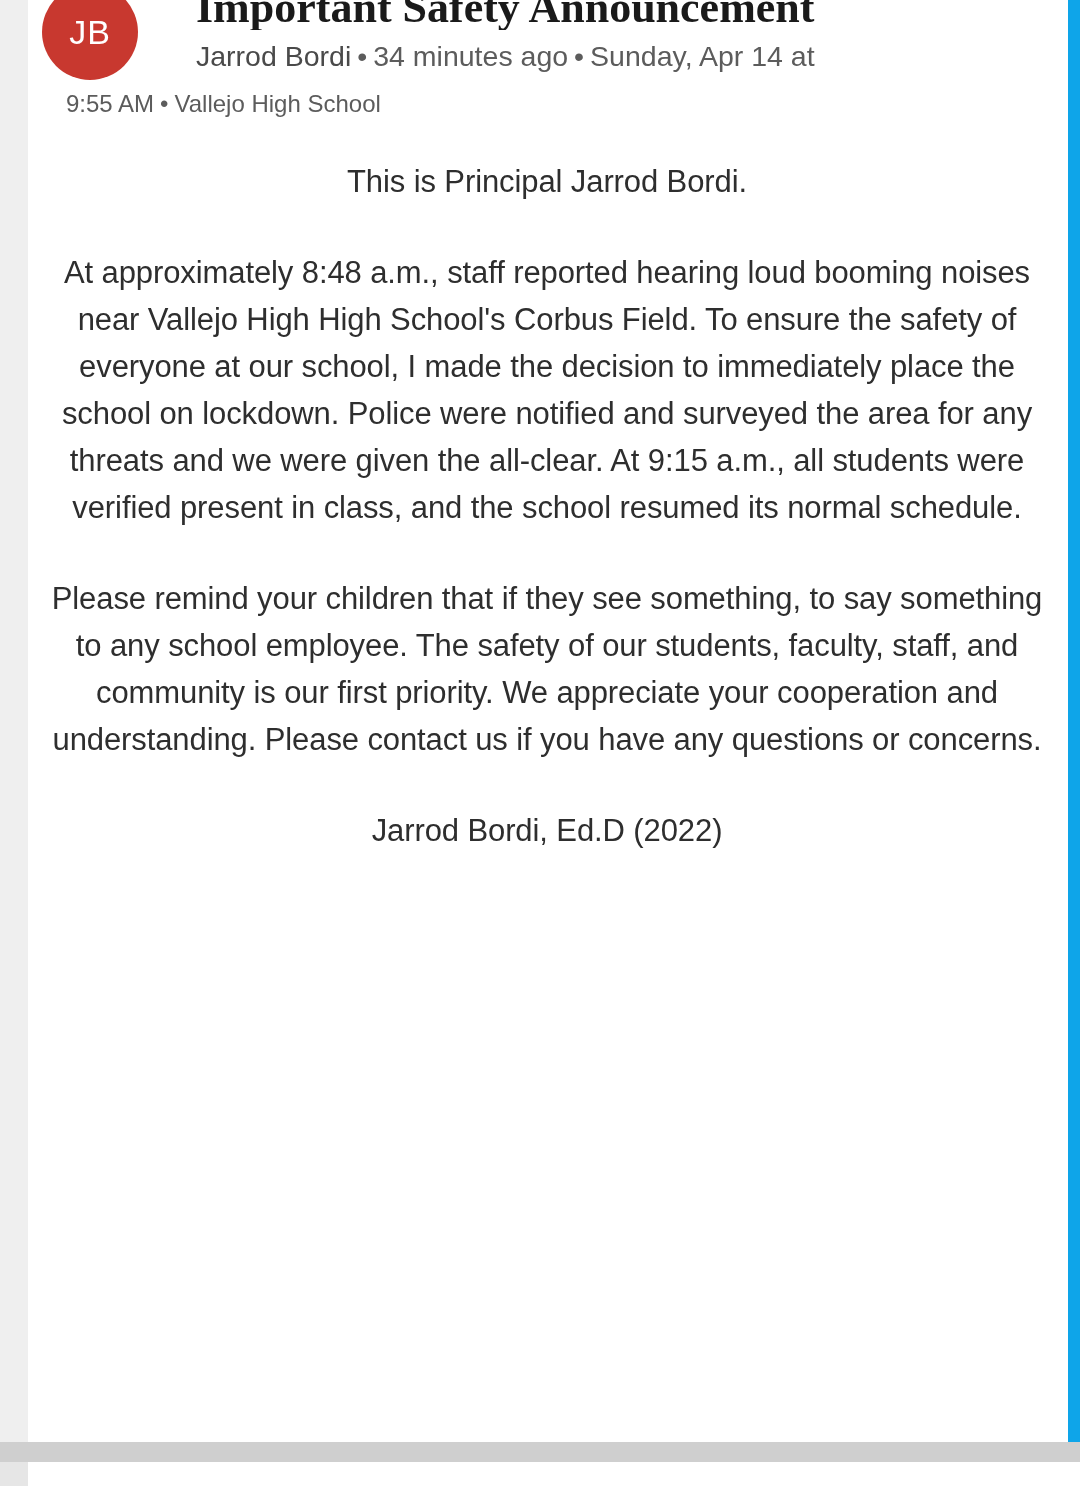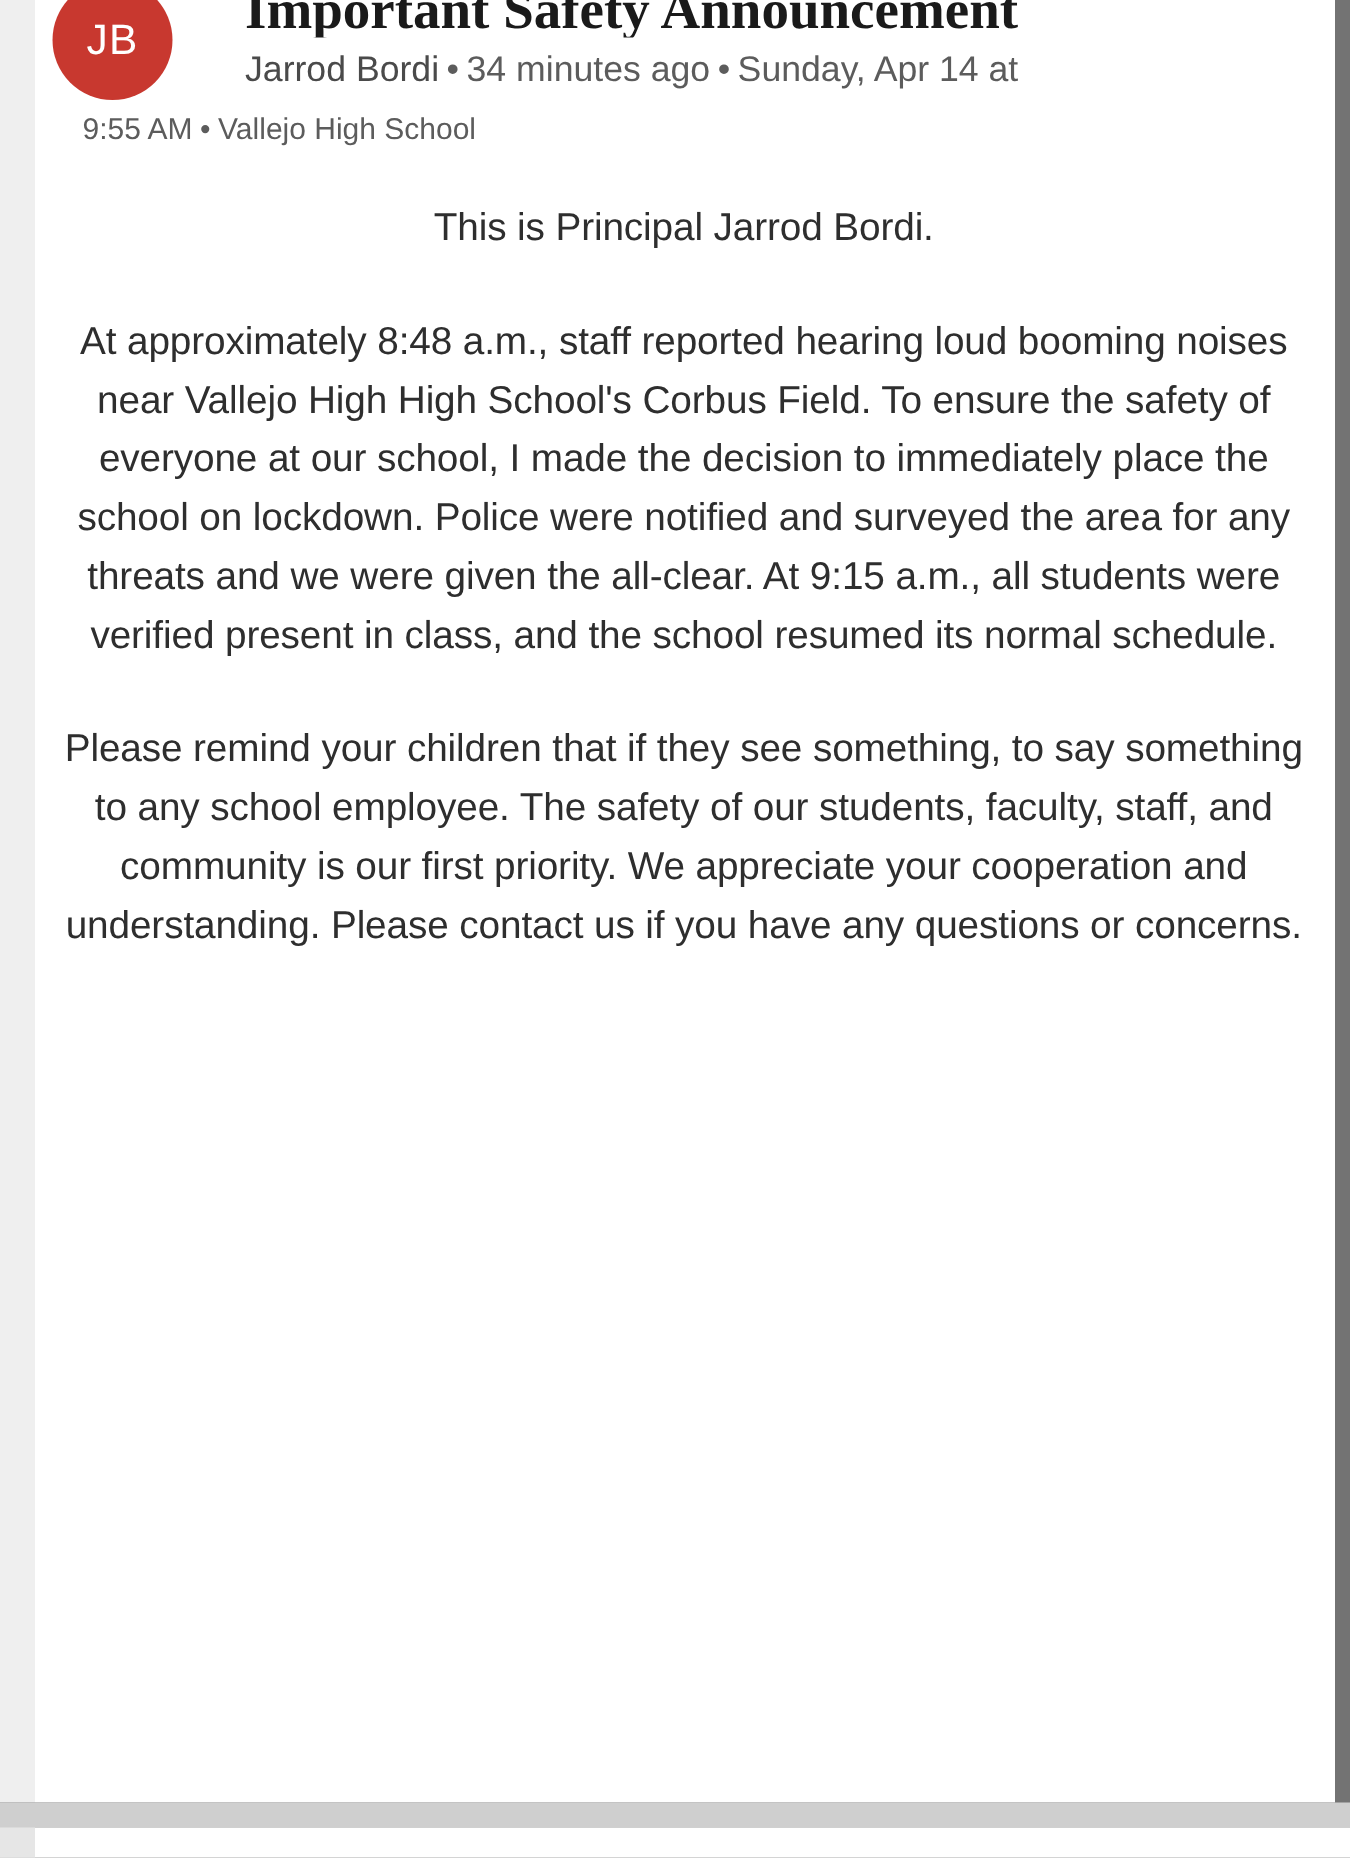--- a/index.html
+++ b/index.html
@@ -10,21 +10,21 @@
   body {
     width: 1080px;
     height: 1486px;
     font-family: "Liberation Sans", sans-serif;
     overflow: hidden;
   }
   .screen {
     position: relative;
     width: 1080px;
     height: 1486px;
-    background: #737373;
+    background: #0ea5e9;
     box-sizing: border-box;
   }
   .card {
     position: absolute;
     left: 28px;
     top: 0;
     width: 1040px;
     height: 1442px;
     background: #ffffff;
     box-sizing: border-box;
@@ -158,21 +158,21 @@
       <div class="meta-wrap">
         <span>9:55 AM</span><span class="dot">•</span><span class="strong">Vallejo High School</span>
       </div>
     </div>
 
     <div class="body">
       <p>This is Principal Jarrod Bordi.</p>
       <p>At approximately 8:48 a.m., staff reported hearing loud booming noises near Vallejo High High School's Corbus Field. To ensure the safety of everyone at our school, I made the decision to immediately place the school on lockdown. Police were notified and surveyed the area for any threats and we were given the all-clear. At 9:15 a.m., all students were verified present in class, and the school resumed its normal schedule.</p>
       <p>Please remind your children that if they see something, to say something to any school employee. The safety of our students, faculty, staff, and community is our first priority. We appreciate your cooperation and understanding. Please contact us if you have any questions or concerns.</p>
       <p class="sig">
-        <br>
+        <span class="sig-line">Jarrod Bordi, Ed.D (2022)</span><br>
       </p>
     </div>
 
   </div>
 
   <div class="bottom-bar"></div>
   <div class="bottom-strip">
     <div class="edge"></div>
   </div>
 

